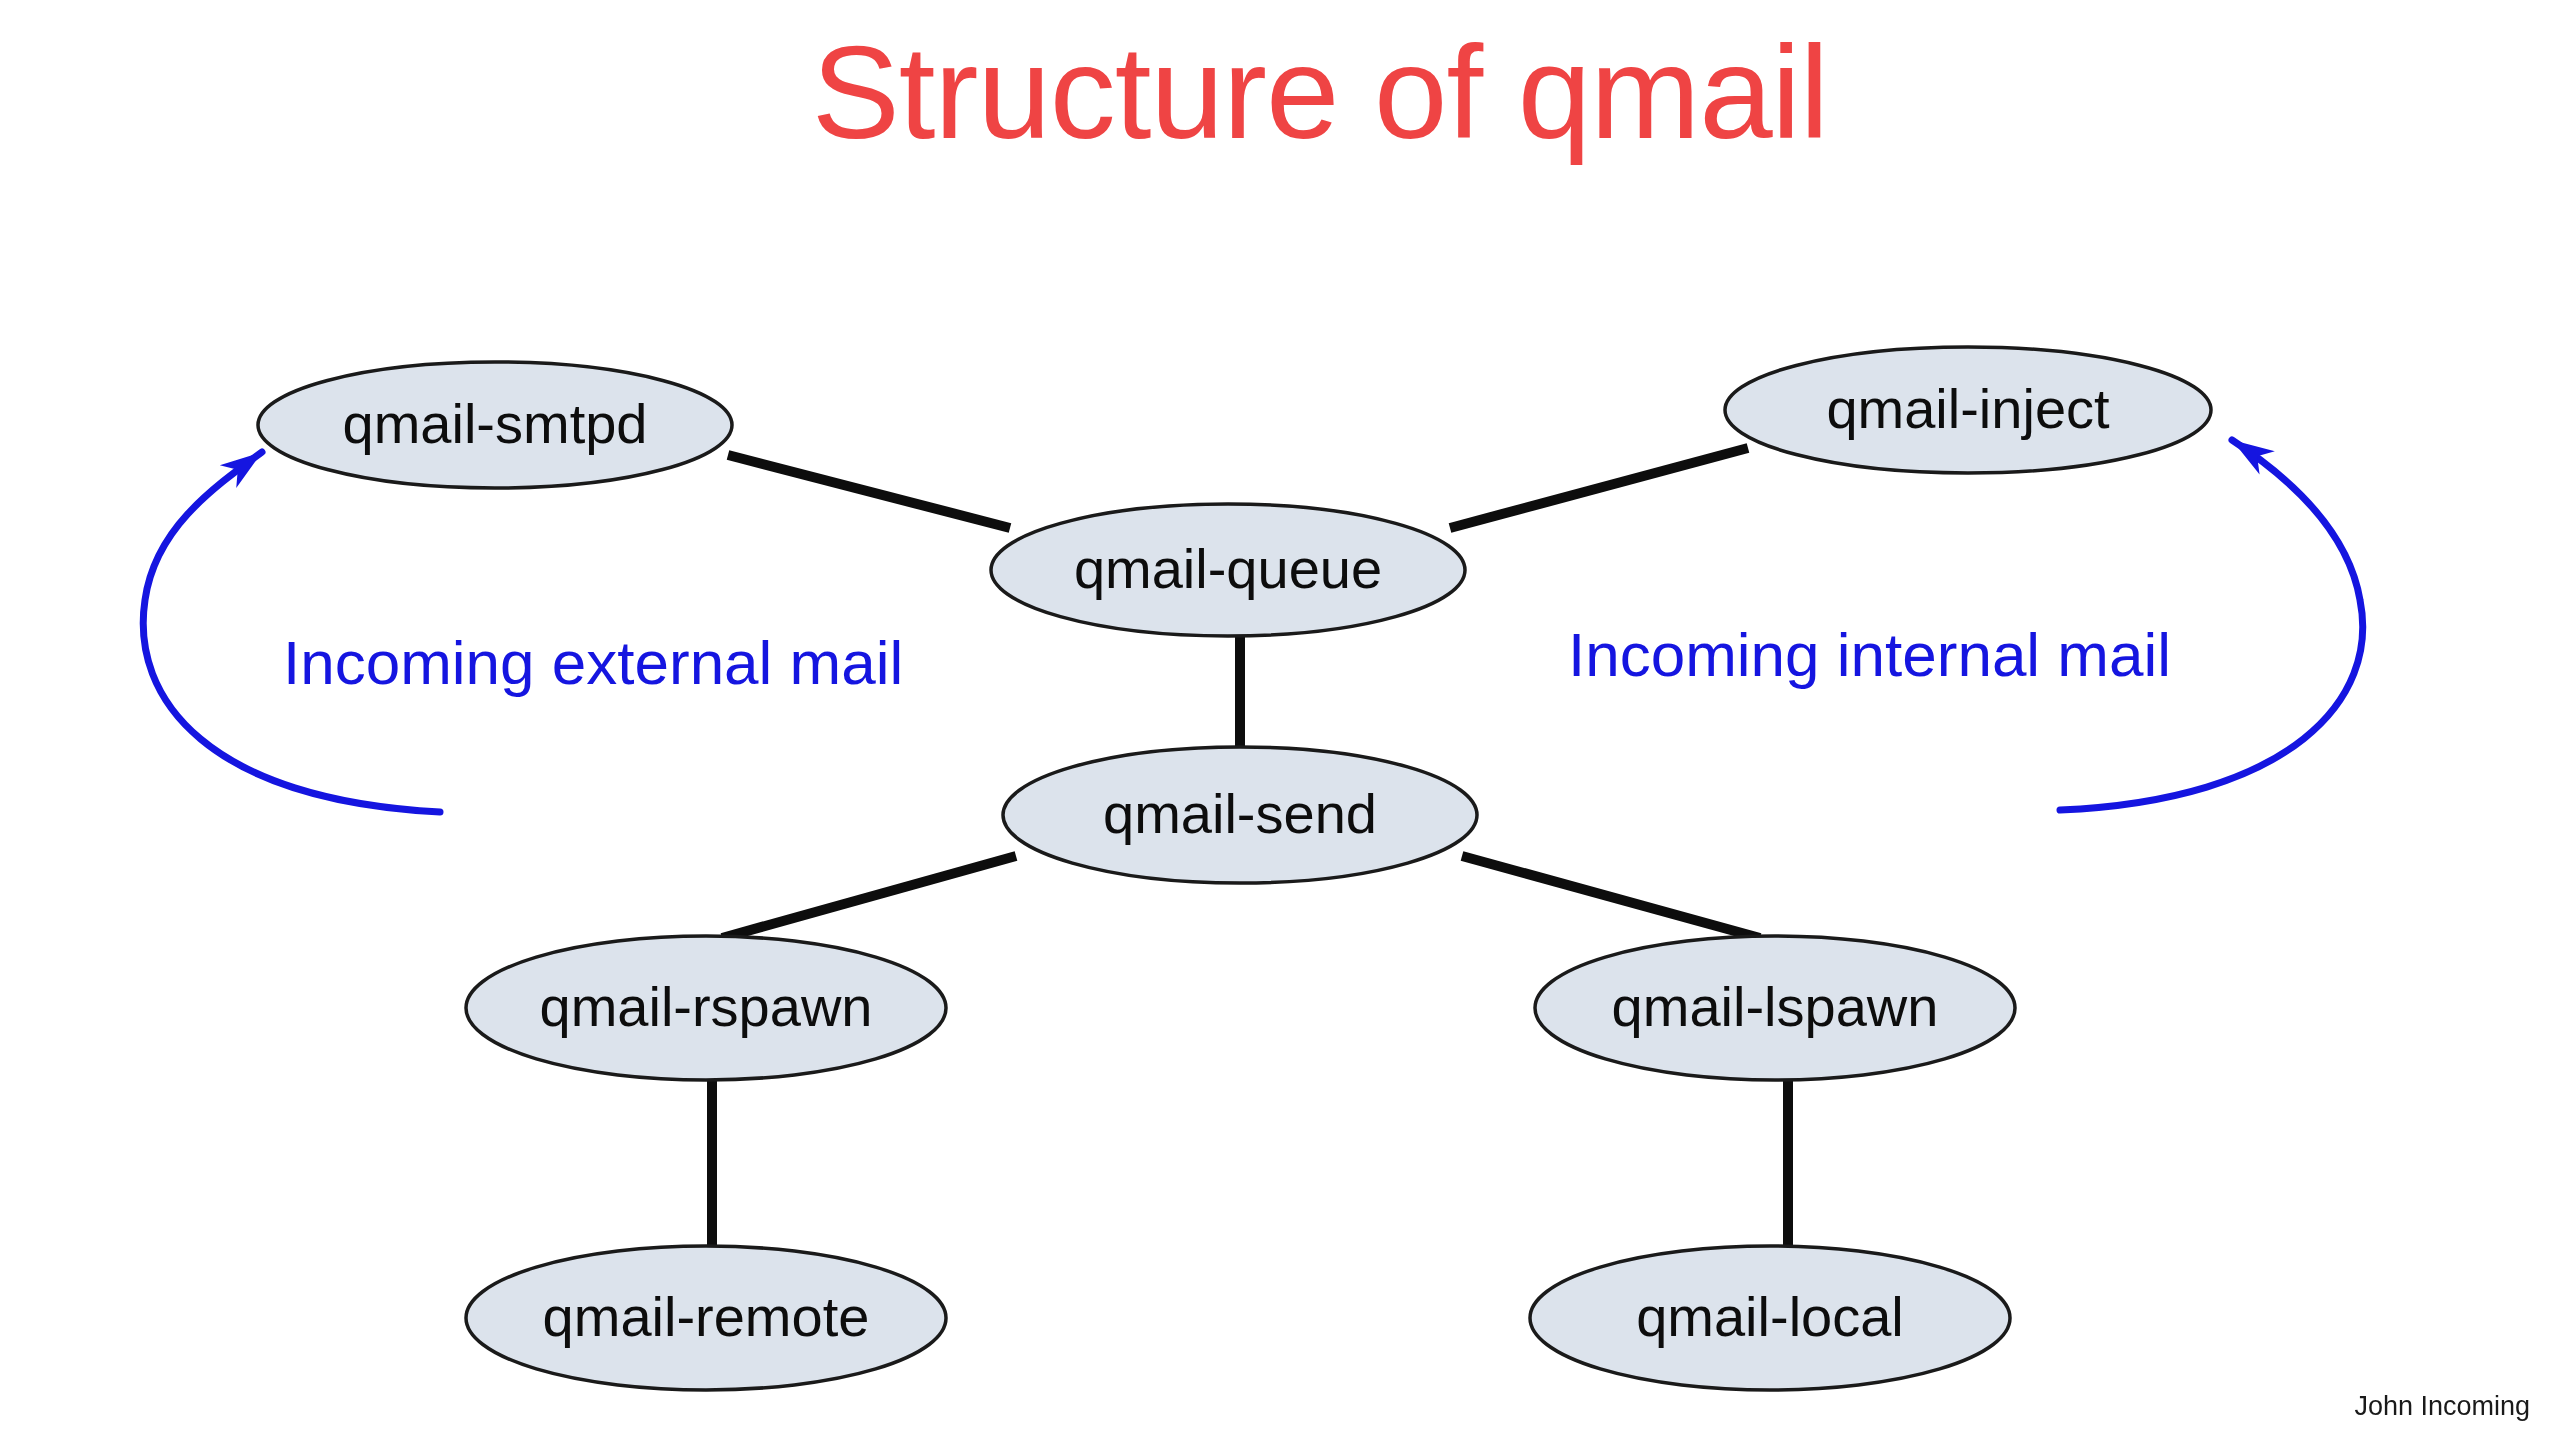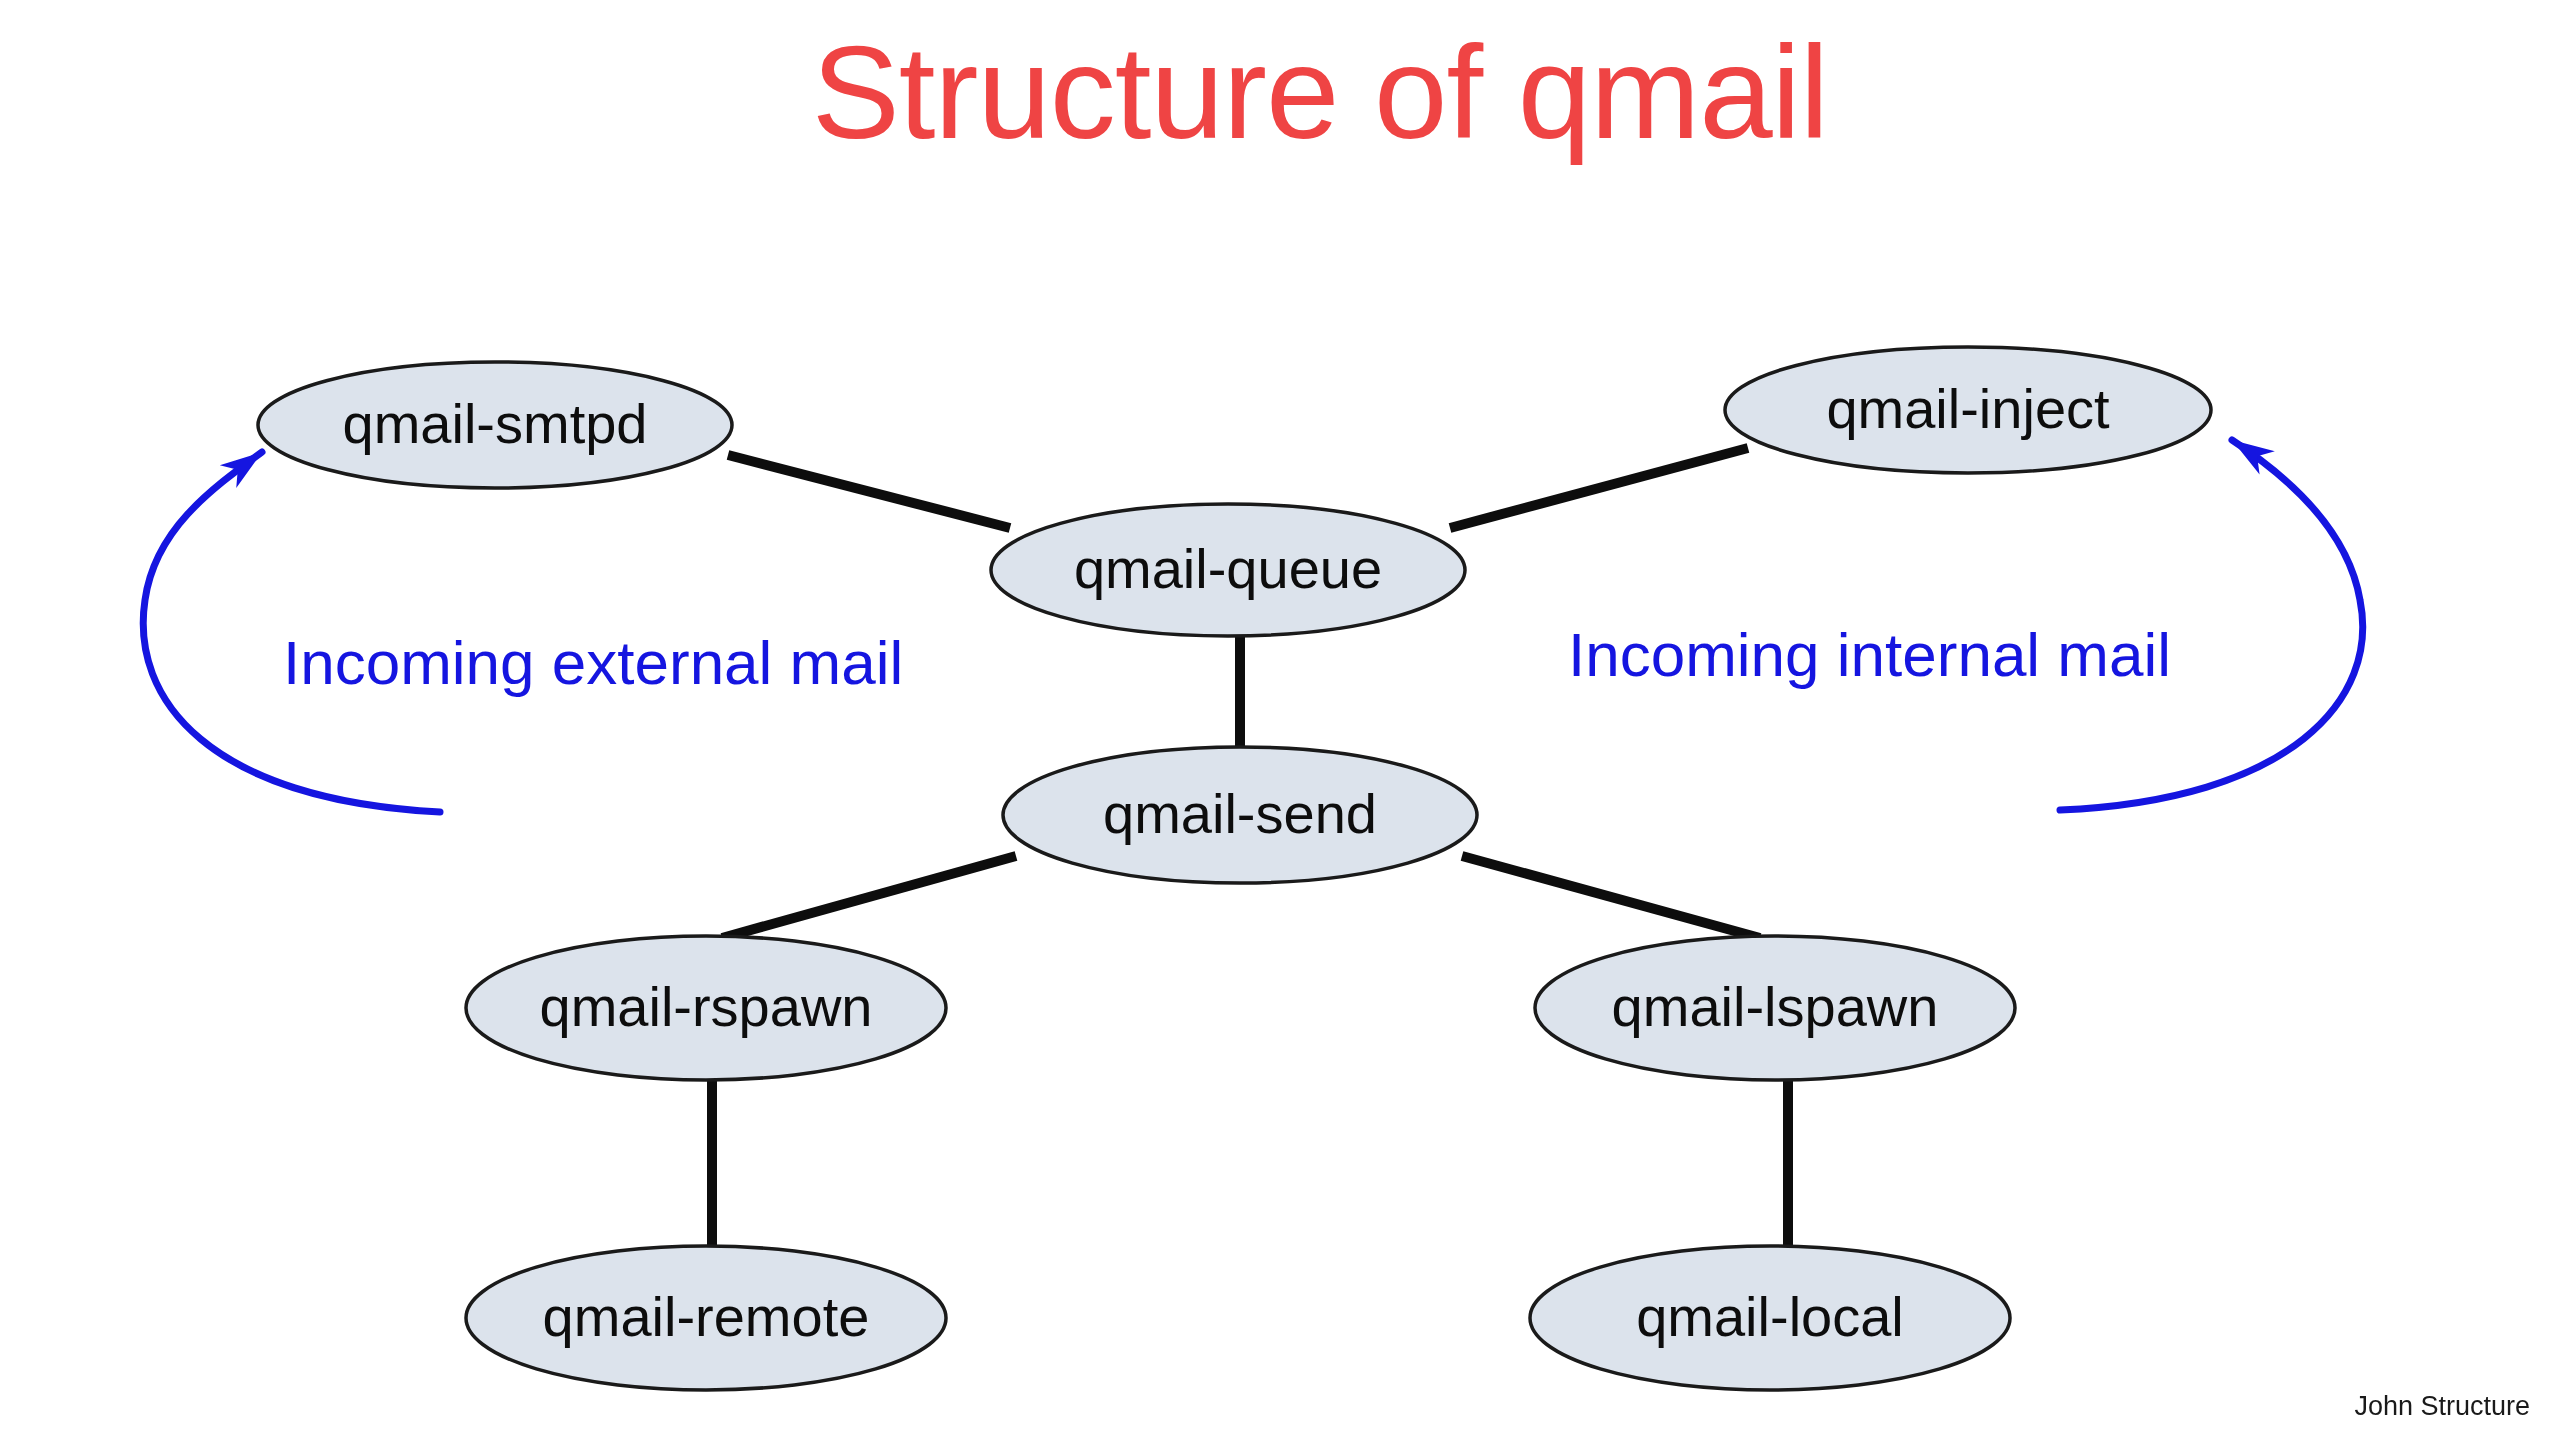--- a/index.html
+++ b/index.html
@@ -145,15 +145,15 @@
           <text x="706" y="1321" class="node-label">qmail-remote</text>
         </g>
         <g>
           <ellipse cx="1770" cy="1318" rx="240" ry="72" class="node-ellipse" fill="#dce3ec" stroke="#1a1a1a"></ellipse>
           <text x="1770" y="1321" class="node-label">qmail-local</text>
         </g>
       </g>
 
   </svg>
 
-  <div id="attribution">John Structure</div>
+  <div id="attribution">John Incoming</div>
 
 </div>
 
 </body></html>

